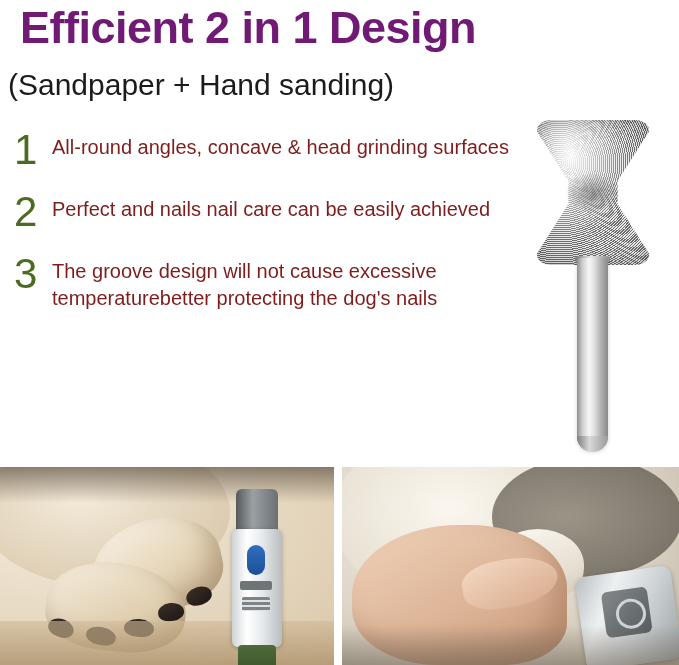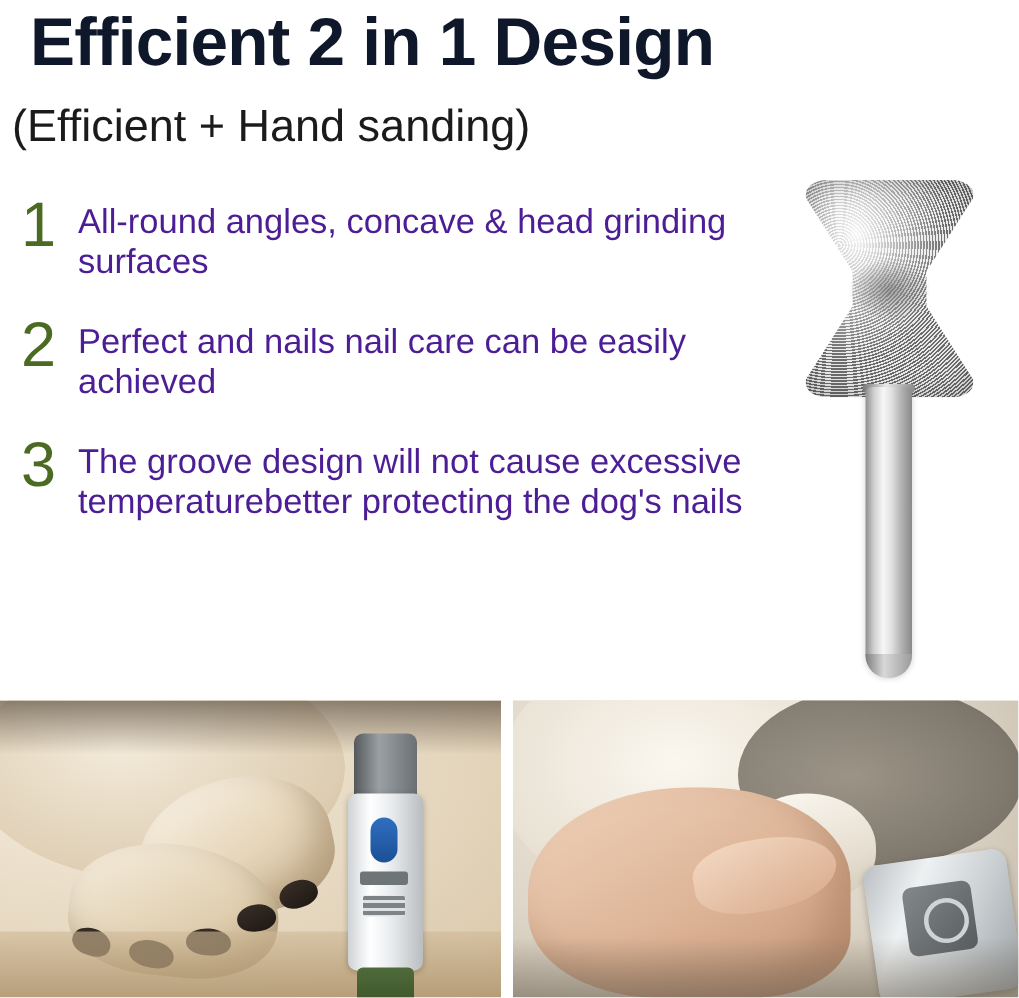--- a/index.html
+++ b/index.html
@@ -16,21 +16,21 @@
     position: relative;
   }
 
   
   .headline {
     position: absolute;
     left: 20px;
     top: 2px;
     font-size: 45px;
     font-weight: bold;
-    color: #0f172a;
+    color: #701a75;
     letter-spacing: -0.5px;
     white-space: nowrap;
   }
   .subhead {
     position: absolute;
     left: 8px;
     top: 68px;
     font-size: 30px;
     color: #1b1b1b;
     white-space: nowrap;
@@ -53,23 +53,23 @@
     flex: 0 0 40px;
     font-size: 42px;
     line-height: 40px;
     font-weight: normal;
     color: #4c6b22;
     text-align: left;
     padding-left: 2px;
     box-sizing: border-box;
   }
   .feature-text {
-    font-size: 23px;
+    font-size: 20px;
     line-height: 27px;
-    color: #4c1d95;
+    color: #7f1d1d;
     padding-top: 4px;
   }
 
   
   .product {
     position: absolute;
     left: 520px;
     top: 110px;
     width: 150px;
     height: 350px;
@@ -277,21 +277,21 @@
   }
   .rp-shadow {
     position: absolute; left: 0; bottom: 0; width: 337px; height: 40px;
     background: linear-gradient(180deg, rgba(140,130,115,0.0), rgba(110,100,86,0.55));
   }
 </style>
 </head>
 <body>
 
 <div class="headline">Efficient 2 in 1 Design</div>
-<div class="subhead">(Efficient + Hand sanding)</div>
+<div class="subhead">(Sandpaper + Hand sanding)</div>
 
 <div class="features">
 
   <div class="feature">
     <div class="feature-num">1</div>
     <div class="feature-text">All-round angles, concave &amp; head grinding surfaces</div>
   </div>
 
   <div class="feature">
     <div class="feature-num">2</div>

